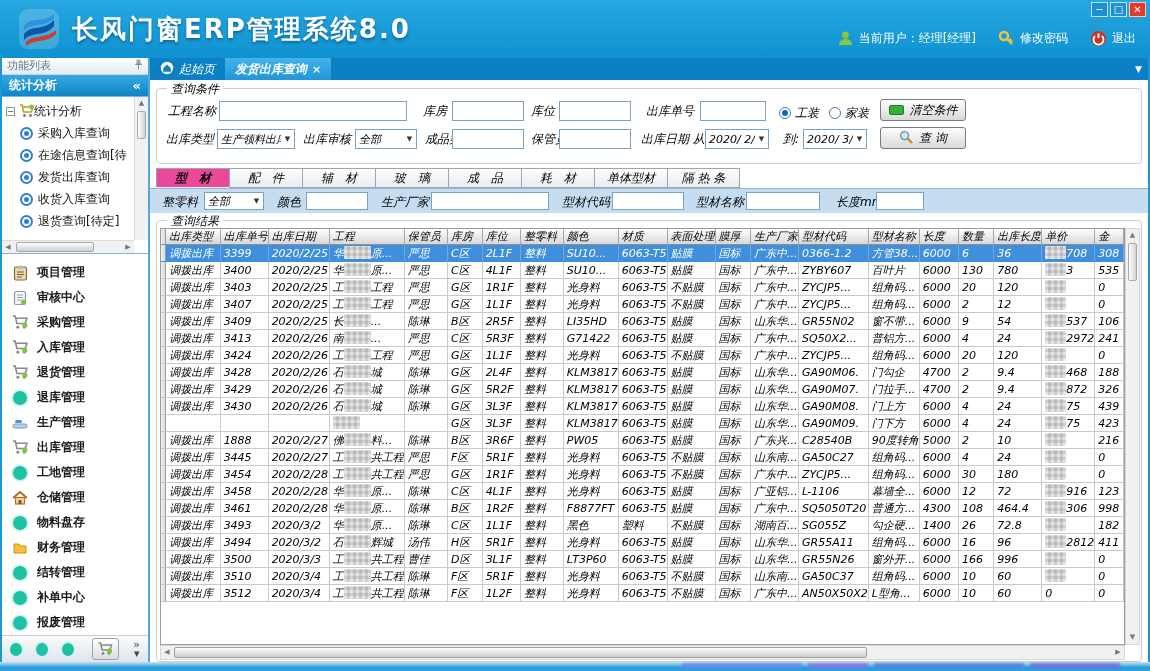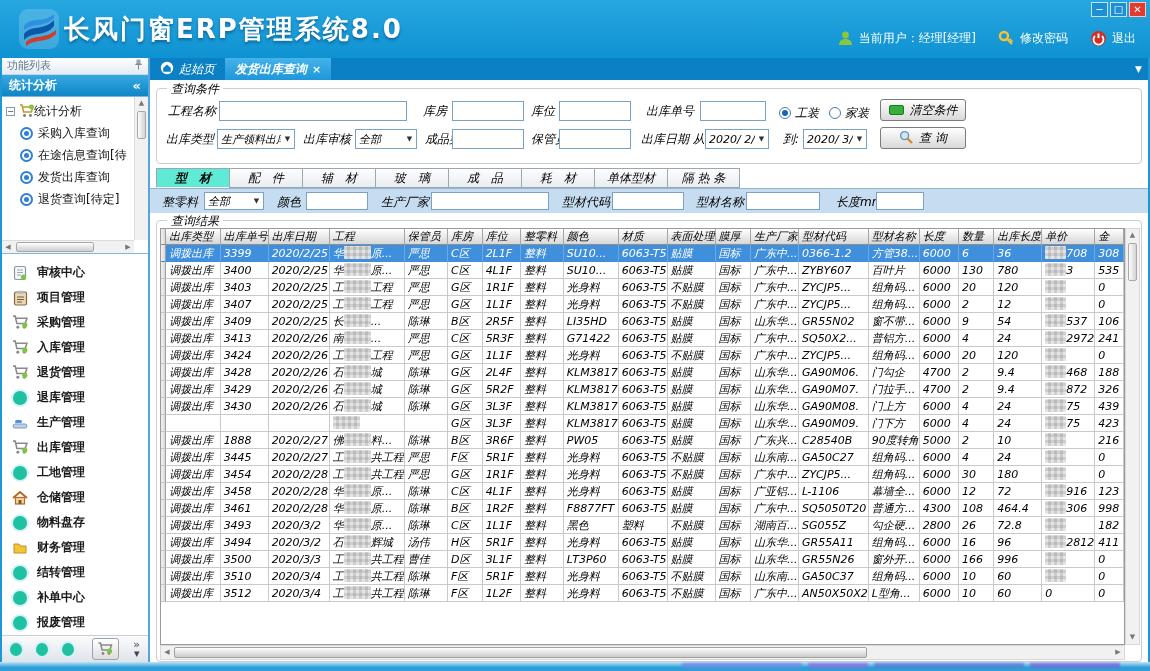--- a/index.html
+++ b/index.html
@@ -2,21 +2,21 @@
 <html><head>
 <meta charset="utf-8">
 <style>
   * { margin:0; padding:0; box-sizing:border-box; }
   html,body { width:1150px; height:671px; overflow:hidden; font-family:"DejaVu Sans","Liberation Sans",sans-serif; background:#fff; }
   .frame { width:1150px; height:671px; position:relative; background:#fff; }
 
   
   .titlebar { height:58px; background:linear-gradient(180deg,#27a7e0,#0f92d1); position:relative; display:flex; align-items:center; }
   .logo { margin-left:16px; width:46px; height:46px; position:relative; }
-  .app-title { color:#fff; font-size:26px; font-weight:bold; letter-spacing:2px; margin-left:2px;
+  .app-title { color:#fff; font-size:26px; font-weight:bold; letter-spacing:2px; margin-left:10px;
                text-shadow:0 2px 3px rgba(0,40,80,.45); }
   .win-controls { position:absolute; top:2px; right:4px; display:flex; gap:2px; }
   .wbtn { width:17px; height:15px; font-size:10px; line-height:13px; text-align:center; color:#fff; cursor:pointer;
           background:#1e8fd0; border:1px solid #bfe2f5; }
   .wbtn.close { background:#e23b2e; border-color:#f7c8c2; font-weight:bold; }
   .user-area { position:absolute; right:14px; top:30px; display:flex; align-items:center; gap:6px; color:#fff; font-size:12px; }
   .user-area .grp { display:flex; align-items:center; gap:5px; margin-left:16px; }
   .ico16 { width:17px; height:17px; display:inline-block; }
 
   
@@ -74,21 +74,21 @@
   .radio { width:12px; height:12px; border-radius:50%; border:1px solid #4a7aa8; background:#fff; position:relative; margin-right:4px; }
   .radio.on::after { content:""; position:absolute; left:2px; top:2px; width:6px; height:6px; border-radius:50%; background:#1464c0; }
   .btn { height:22px; background:linear-gradient(#fefefe,#d9d9d9); border:1px solid #7b7b7b; border-radius:3px;
          display:flex; align-items:center; justify-content:center; gap:6px; font-size:12px; cursor:pointer; }
   .clear-ico { width:15px; height:10px; background:#36b03a; border:1px solid #1c7a20; border-radius:2px; }
 
   .mtabs { position:absolute; left:6px; top:88px; height:20px; display:flex; }
   .mtab { min-width:73px; padding:0 8px; height:20px; border:1px solid #9aa8b5; border-right:none; background:linear-gradient(#fdfdfd,#e9edf1);
           font-size:12px; display:flex; align-items:center; justify-content:center; white-space:pre; cursor:pointer; }
   .mtab:last-child { border-right:1px solid #9aa8b5; }
-  .mtab.act { background:#5eead4; border-bottom:1px solid #fff; font-weight:bold; position:relative; z-index:2; }
+  .mtab.act { background:#ec4899; border-bottom:1px solid #fff; font-weight:bold; position:relative; z-index:2; }
   .fstrip { position:absolute; left:0; right:0; top:108px; height:25px; background:#c6dcf0; border-top:1px solid #9ab4cd; }
   .fstrip .inp, .fstrip .combo { height:18px; }
 
   .rbox { left:6px; right:6px; top:140px; height:442px; }
   .gridwrap { position:absolute; left:3px; top:7px; right:16px; bottom:16px; overflow:hidden; border:1px solid #9a9a9a; background:#fff; }
   table.grid { border-collapse:separate; border-spacing:0; table-layout:fixed; font-size:11px; }
   .grid th { background:linear-gradient(#ffffff,#d7d7d7); border-right:1px solid #a6a6a6; border-bottom:1px solid #8f8f8f;
              font-weight:normal; text-align:left; padding:0 0 0 3px; height:15px; white-space:nowrap; overflow:hidden; }
   .grid td { border-right:1px solid #c9c9c9; border-bottom:1px solid #c9c9c9; padding:0 0 0 3px; height:17px;
              white-space:nowrap; overflow:hidden; color:#000; }
@@ -201,54 +201,58 @@
               <div class="trow titem">
      <span class="tdot"></span>
      <span>在途信息查询[待</span>
    </div>
               <div class="trow titem">
      <span class="tdot"></span>
      <span>发货出库查询</span>
    </div>
               <div class="trow titem">
      <span class="tdot"></span>
+     <span>收货入库查询</span>
+   </div>
+              <div class="trow titem">
+     <span class="tdot"></span>
      <span>退货查询[待定]</span>
    </div>
             </div>
         </div>
         <div class="sb-v">
           <div class="arr">▲</div>
             <div class="thumb-v"></div>
         </div>
         <div class="sb-h">
           <div class="arr" style="left:0;">◀</div>
             <div class="thumb-h"></div>
             <div class="arr" style="right:0;">▶</div>
         </div>
       </div>
       <div class="menu" id="side-menu">
           <div class="mitem">
      <span class="micon">
+              <svg width="15" height="16" viewBox="0 0 15 16">
+                <rect x="1.5" y="2" width="12" height="13" rx="1.5" fill="#e8d8b8" stroke="#8a6a3a" stroke-width="1.2"></rect>
+                <rect x="4.5" y="0.8" width="6" height="3" rx="1" fill="#b0b8c0"></rect>
+                <path d="M4 7 h7 M4 9.5 h7 M4 12 h5" stroke="#7a5a30" stroke-width="1"></path>
+              </svg>
+            </span>
+     <span>项目管理</span>
+   </div>
+          <div class="mitem">
+     <span class="micon">
               <svg width="14" height="16" viewBox="0 0 14 16">
                 <rect x="1.5" y="1.5" width="11" height="13" rx="1.5" fill="#f6f6f6" stroke="#8899a8" stroke-width="1.2"></rect>
                 <path d="M4 5 h6 M4 7.5 h6 M4 10 h4" stroke="#9aa8b5" stroke-width="1"></path>
                 <circle cx="10.5" cy="12" r="2.6" fill="#7ec640"></circle>
               </svg>
             </span>
      <span>审核中心</span>
-   </div>
-          <div class="mitem">
-     <span class="micon">
-              <svg width="15" height="16" viewBox="0 0 15 16">
-                <rect x="1.5" y="2" width="12" height="13" rx="1.5" fill="#e8d8b8" stroke="#8a6a3a" stroke-width="1.2"></rect>
-                <rect x="4.5" y="0.8" width="6" height="3" rx="1" fill="#b0b8c0"></rect>
-                <path d="M4 7 h7 M4 9.5 h7 M4 12 h5" stroke="#7a5a30" stroke-width="1"></path>
-              </svg>
-            </span>
-     <span>项目管理</span>
    </div>
           <div class="mitem">
      <span class="micon">
               <svg width="16" height="15" viewBox="0 0 15 14">
                 <path d="M1 1 h2 l1.6 7 h7.8 l1.6-5 H4" fill="none" stroke="#8a8a8a" stroke-width="1.5"></path>
                 <circle cx="5.5" cy="11.5" r="1.4" fill="#888"></circle>
                 <circle cx="11.5" cy="11.5" r="1.4" fill="#888"></circle>
                 <circle cx="12" cy="9.5" r="2.4" fill="#7ec640"></circle>
               </svg>
             </span>
@@ -912,21 +916,21 @@
                     <td>C区</td>
                     <td>1L1F</td>
                     <td>整料</td>
                     <td>黑色</td>
                     <td>塑料</td>
                     <td>不贴膜</td>
                     <td>国标</td>
                     <td>湖南百...</td>
                     <td>SG055Z</td>
                     <td>勾企硬...</td>
-                    <td>2800</td>
+                    <td>1400</td>
                     <td>26</td>
                     <td>72.8</td>
                     <td><span class="mz" style="width:21px;"></span></td>
                     <td>182</td>
                   </tr>
                   <tr class="">
                     <td class="ind"></td>
                     <td>调拨出库</td>
                     <td>3494</td>
                     <td>2020/3/2</td>

